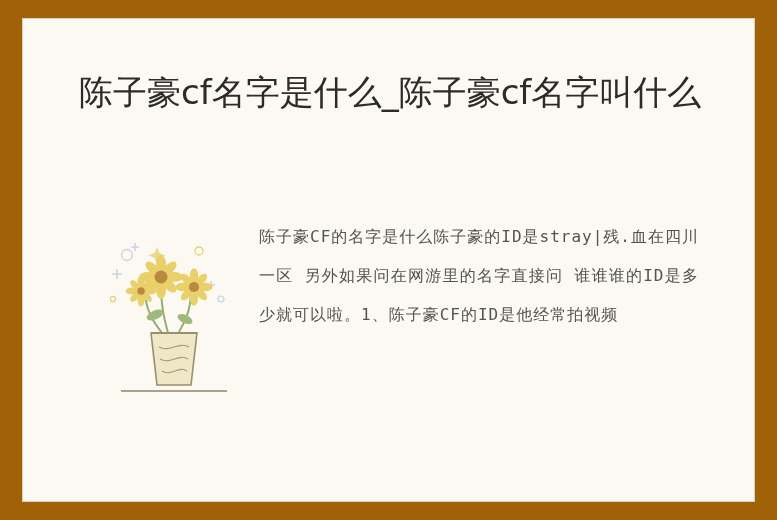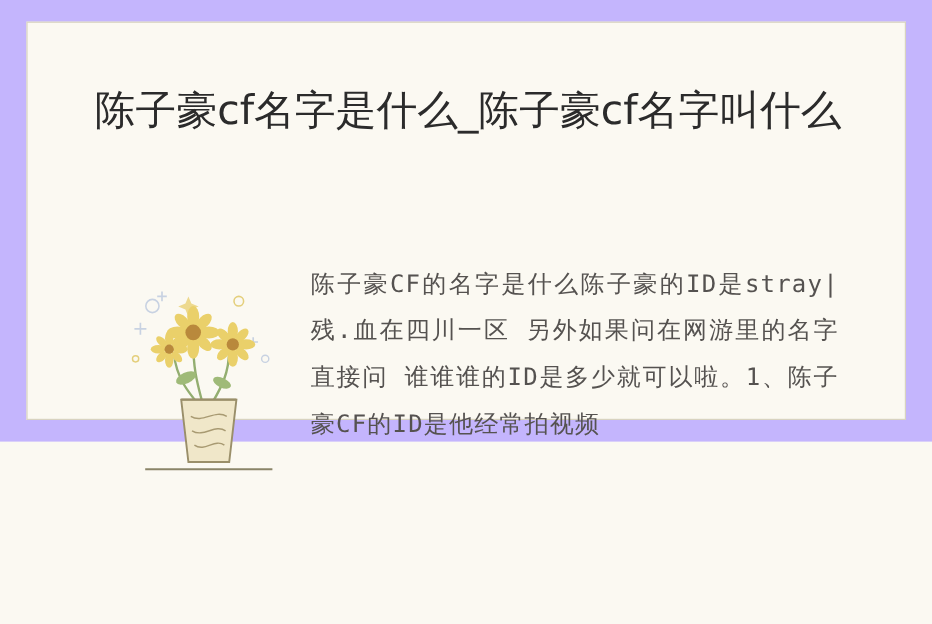--- a/index.html
+++ b/index.html
@@ -9,22 +9,22 @@
   body {
     width: 777px;
     height: 520px;
     background: #fbf9f2;
     font-family: "Liberation Sans", sans-serif;
     overflow: hidden;
   }
   .page {
     position: relative;
     width: 777px;
-    height: 368px;
-    background: #c4b5fd;
+    height: 520px;
+    background: #a16207;
     box-sizing: border-box;
   }
   .frame {
     position: absolute;
     left: 22px;
     top: 18px;
     right: 22px;
     bottom: 18px;
     border: 1px solid #d8d3c0;
     background: #fbf9f2;
@@ -60,21 +60,21 @@
     top: 12px;
     width: 150px;
     height: 180px;
   }
   .paragraph {
     position: absolute;
     left: 180px;
     top: 0px;
     width: 440px;
     font-family: "DejaVu Sans Mono", "Liberation Mono", monospace;
-    font-size: 20px;
+    font-size: 16px;
     line-height: 39px;
     color: #555250;
     letter-spacing: 1px;
     text-align: justify;
     word-break: break-all;
   }
 </style>
 </head>
 <body>
 

